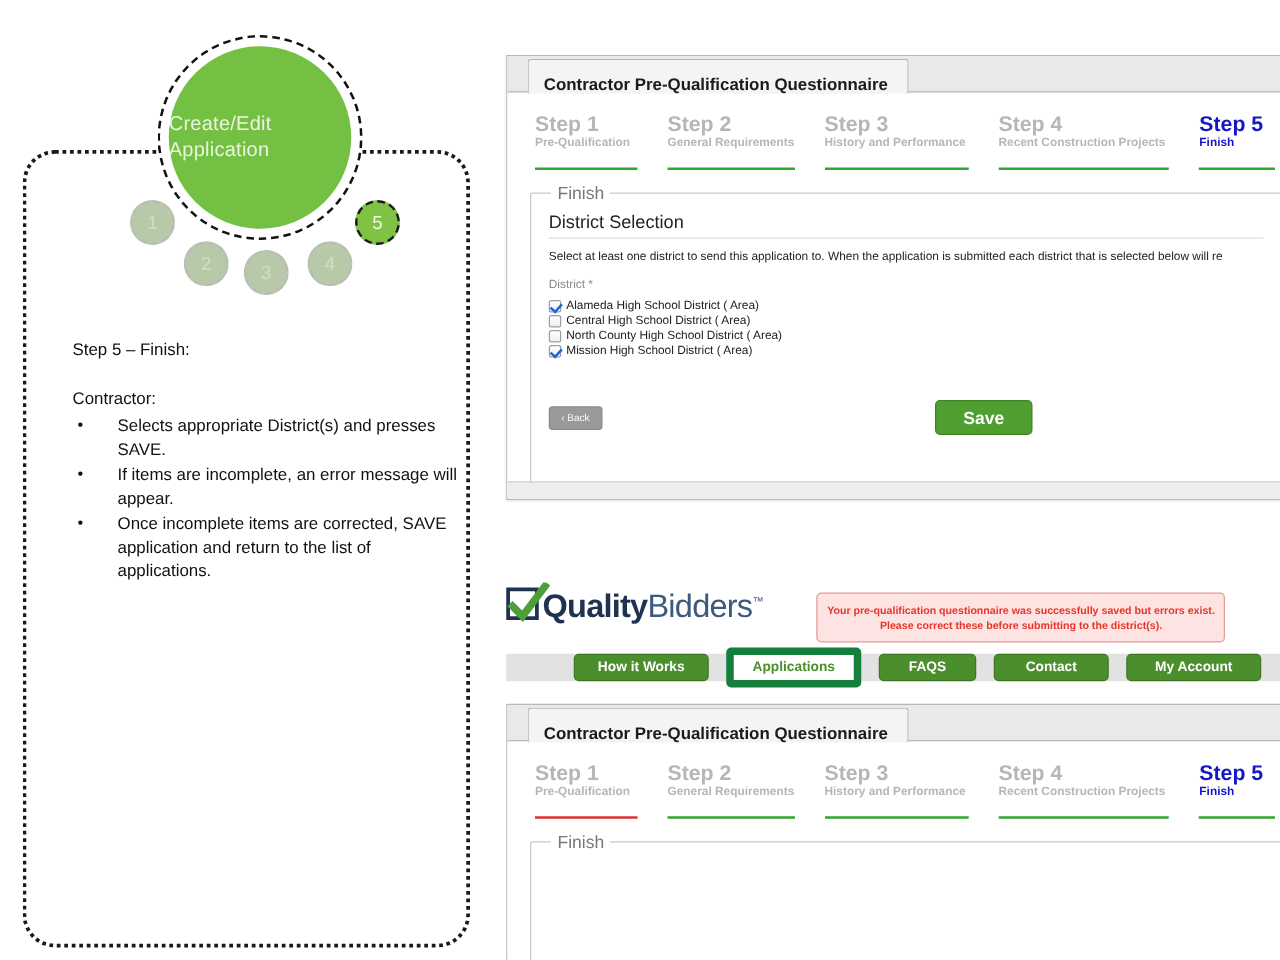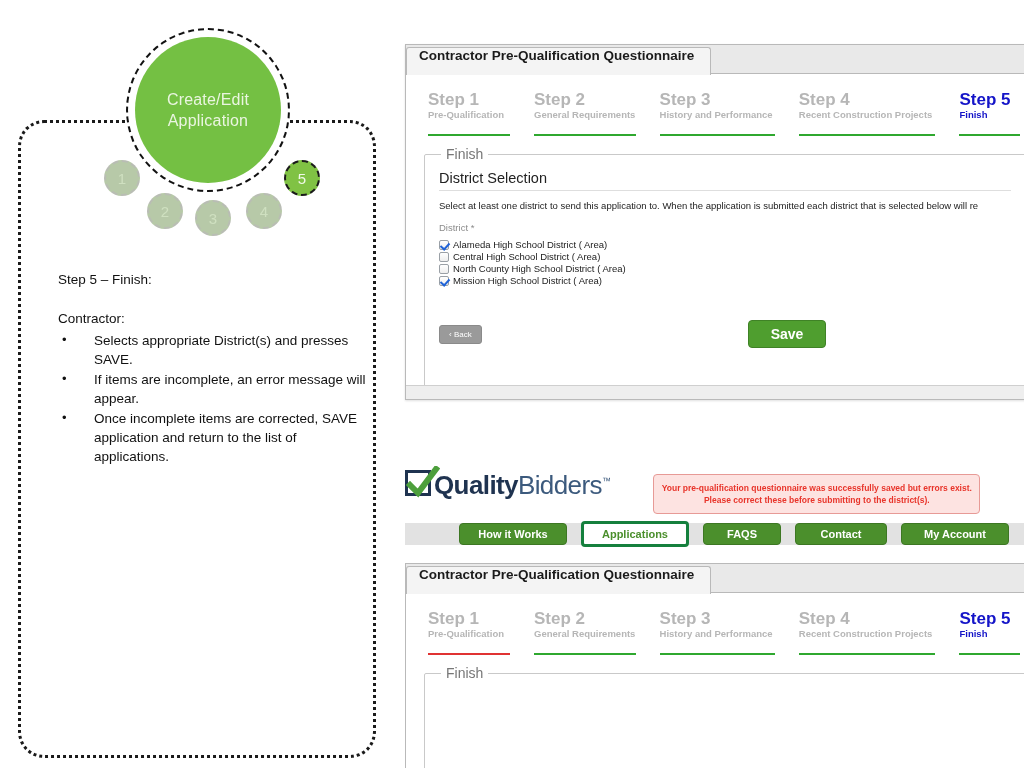--- a/index.html
+++ b/index.html
@@ -30,21 +30,21 @@
     border: 2px dashed #111;
     border-radius: 50%;
     background: #ffffff;
   }
   .big-circle {
     position: absolute; left: 35px; top: 17px;
     width: 146px; height: 146px;
     border-radius: 50%;
     background: #74c043;
     display: flex; flex-direction: column;
-    align-items: center; justify-content: center;
+    align-items: flex-start; justify-content: center;
     color: #eaf5e0;
     font-size: 16px; line-height: 21px;
     text-align: center;
     letter-spacing: .2px;
   }
   .step-dot {
     position: absolute;
     border-radius: 50%;
     display: flex; align-items: center; justify-content: center;
     font-size: 15px;
@@ -76,26 +76,26 @@
     border: 1px solid #b9b9b9;
     box-shadow: 0 1px 2px rgba(0,0,0,.12);
   }
   .tabstrip {
     height: 29px;
     background: #e9e9e9;
     border-bottom: 1px solid #b9b9b9;
     position: relative;
   }
   .tabstrip .tab {
-    position: absolute; left: 0; top: 2px;
+    position: absolute; left: 16px; top: 2px;
     height: 28px; padding: 0 16px 0 12px;
     background: #f4f4f4;
     border: 1px solid #b9b9b9; border-bottom: none;
     border-radius: 3px 3px 0 0;
-    display: flex; align-items: flex-start;
+    display: flex; align-items: flex-end;
     font-size: 13.5px; font-weight: bold; color: #1b1b1b;
     white-space: nowrap;
   }
   .panel-body { background: #fff; padding: 0; }
 
   
   .steps { display: flex; padding: 16px 0 0 22px; gap: 0; }
   .step { margin-right: 24px; }
   .step .s-title { font-size: 17px; font-weight: bold; color: #b6b6b6; line-height: 19px; }
   .step .s-sub   { font-size: 9.5px; font-weight: bold; color: #b6b6b6; padding-bottom: 14px; }
@@ -184,21 +184,21 @@
     height: 22px;
     display: flex; align-items: center;
     padding-left: 54px; gap: 14px;
   }
   .nav-btn {
     background: #4b8f2c; color: #fff;
     font-size: 11px; font-weight: bold;
     padding: 4px 0; width: 108px; text-align: center;
     border-radius: 4px; border: 1px solid #3d7723;
   }
-  .nav-btn.active { background: #ffffff; color: #4b8f2c; border: 3px solid #15803d; }
+  .nav-btn.active { background: #ffffff; color: #4b8f2c; border: 6px solid #15803d; }
   .nav-btn.w-s { width: 78px; }
   .nav-btn.w-m { width: 92px; }
 </style>
 </head>
 <body>
 
 <div id="stage">
 
   <div class="dotted-box"></div>
 

